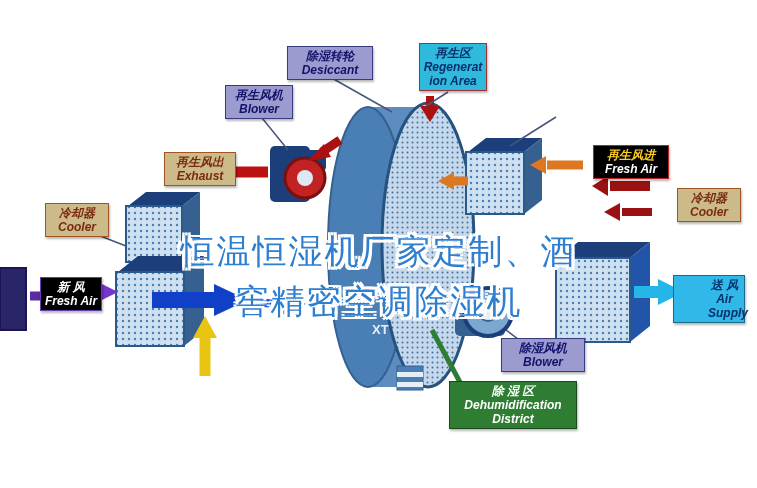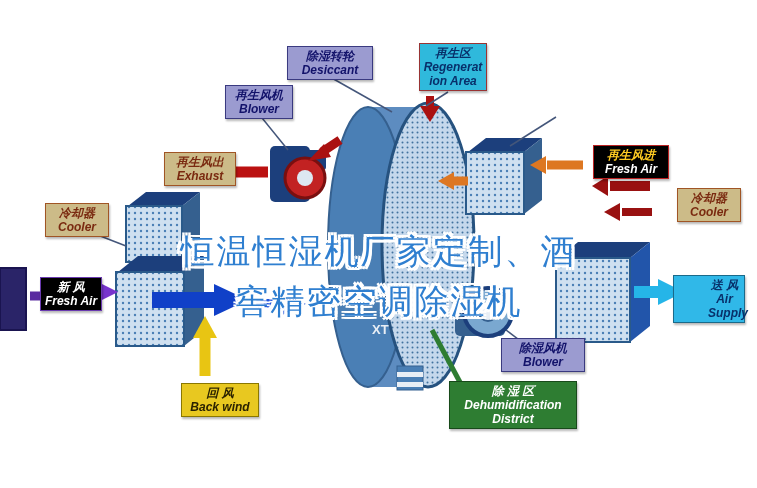--- a/index.html
+++ b/index.html
@@ -202,24 +202,20 @@
   <div class="lbl tan" style="left:677px;top:188px;width:64px;">
     <div class="zh">冷却器</div>
     <div class="en">Cooler</div>
   </div>
 
   <div class="lbl supplybox" style="left:673px;top:275px;width:72px;">
     <div class="zh">送 风</div>
     <div class="en">Air Supply</div>
   </div>
 
-  <div class="lbl yellowbox" style="left:181px;top:383px;width:78px;">
-    <div class="zh">回 风</div>
-    <div class="en">Back wind</div>
-  </div>
 
   <div class="lbl periwinkle" style="left:501px;top:338px;width:84px;">
     <div class="zh">除湿风机</div>
     <div class="en">Blower</div>
   </div>
 
   <div class="lbl greenbox" style="left:449px;top:381px;width:128px;">
     <div class="zh">除 湿 区</div>
     <div class="en">Dehumidification District</div>
   </div>

